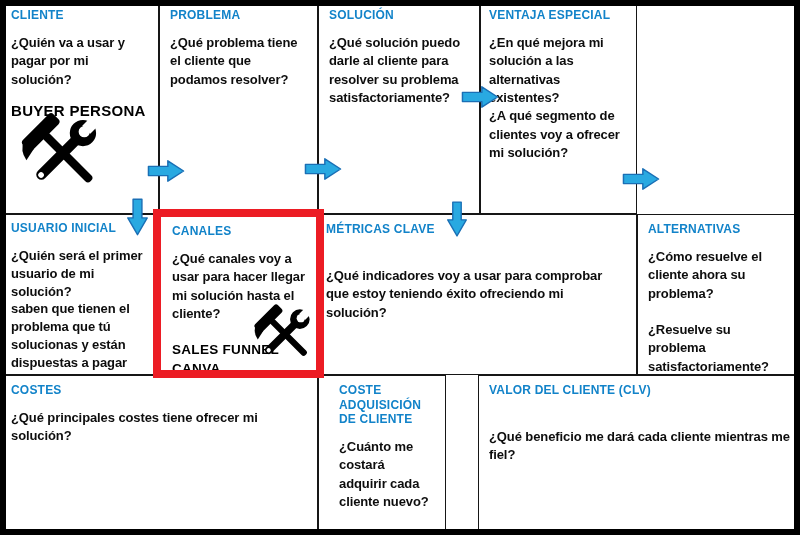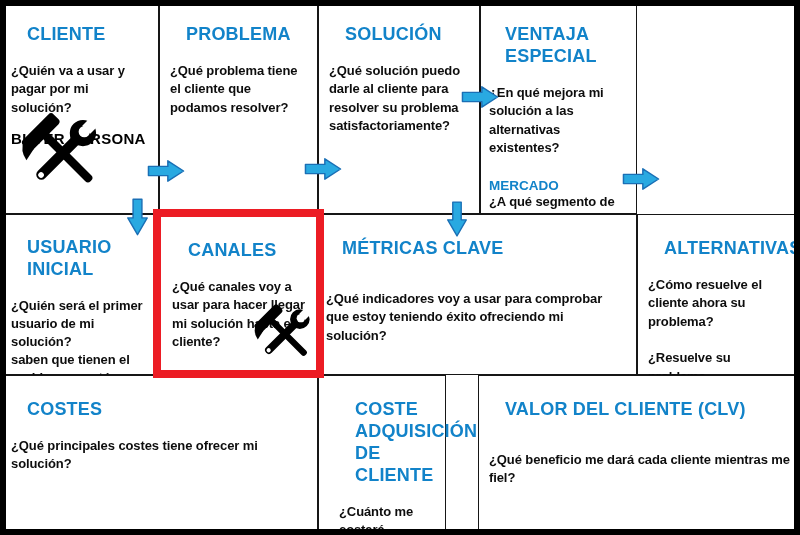--- a/index.html
+++ b/index.html
@@ -6,22 +6,22 @@
   #canvas{
     position:relative; width:800px; height:535px; background:#fff;
     font-family:"Liberation Sans", sans-serif; overflow:hidden;
   }
   .frame{position:absolute; inset:0; border:6px solid #000; z-index:20; pointer-events:none;}
   .cell{
     position:absolute; box-sizing:border-box; background:#fff;
     border:1px solid #161616; padding:7px 10px 6px 10px; z-index:1;
   }
   .cell-title{
-    color:#1283c9; font-weight:bold; font-size:18px; line-height:1.22;
-    letter-spacing:.2px; margin:16px;
+    color:#1283c9; font-weight:bold; font-size:12px; line-height:1.22;
+    letter-spacing:.2px; margin:0;
   }
   .cell-sub{
     color:#1283c9; font-weight:bold; font-size:13.5px; margin:20px 0 0 0;
   }
   .q{
     margin:11px 0 0 0; color:#0d0d0d; font-weight:bold; font-size:13px;
     line-height:1.42; letter-spacing:-0.1px;
   }
   .q.tight{margin-top:0;}
   .q.para2{margin-top:18px;}
@@ -56,21 +56,20 @@
   </div>
 
   <div class="cell" style="left:318px;top:0;width:162px;height:214px">
     <div class="cell-title">SOLUCIÓN</div>
     <p class="q">¿Qué solución puedo darle al cliente para resolver su problema satisfactoriamente?</p>
   </div>
 
   <div class="cell" style="left:480px;top:0;width:157px;height:214px;padding-left:8px;padding-right:7px">
     <div class="cell-title">VENTAJA ESPECIAL</div>
     <p class="q">¿En qué mejora mi solución a las alternativas existentes?</p>
-    <div class="cell-sub">MERCADO</div>
     <p class="q tight">¿A qué segmento de clientes voy a ofrecer mi solución?</p>
   </div>
 
 
   <div class="cell" style="left:0;top:214px;width:159px;height:161px;padding-top:6px">
     <div class="cell-title">USUARIO INICIAL</div>
     <p class="q" style="line-height:1.38">¿Quién será el primer usuario de mi solución?</p>
     <p class="q tight" style="line-height:1.38"> saben que tienen el problema que tú solucionas y están dispuestas a pagar por solucionarlo</p>
   </div>
 

